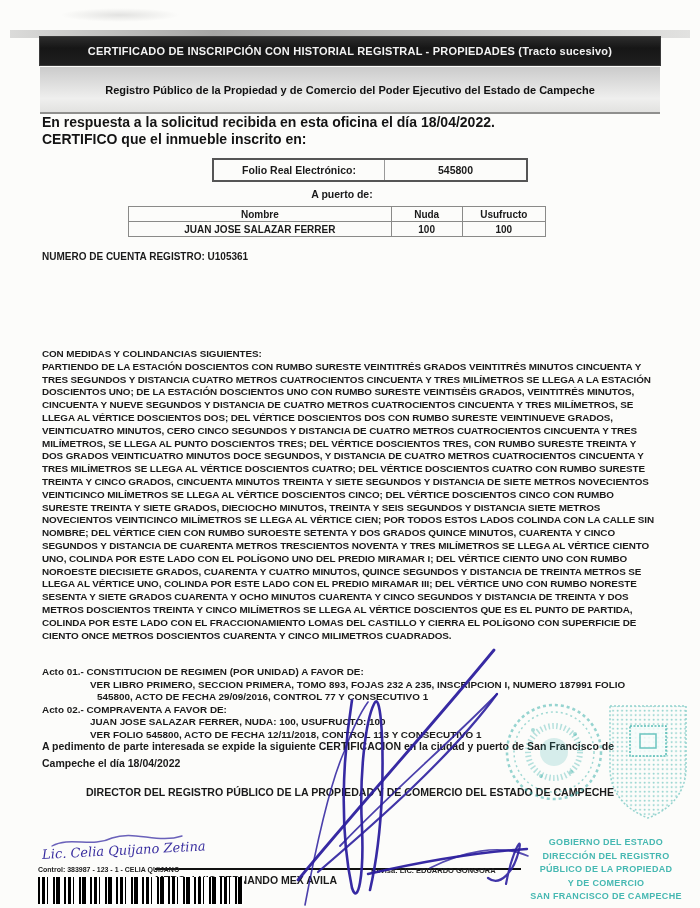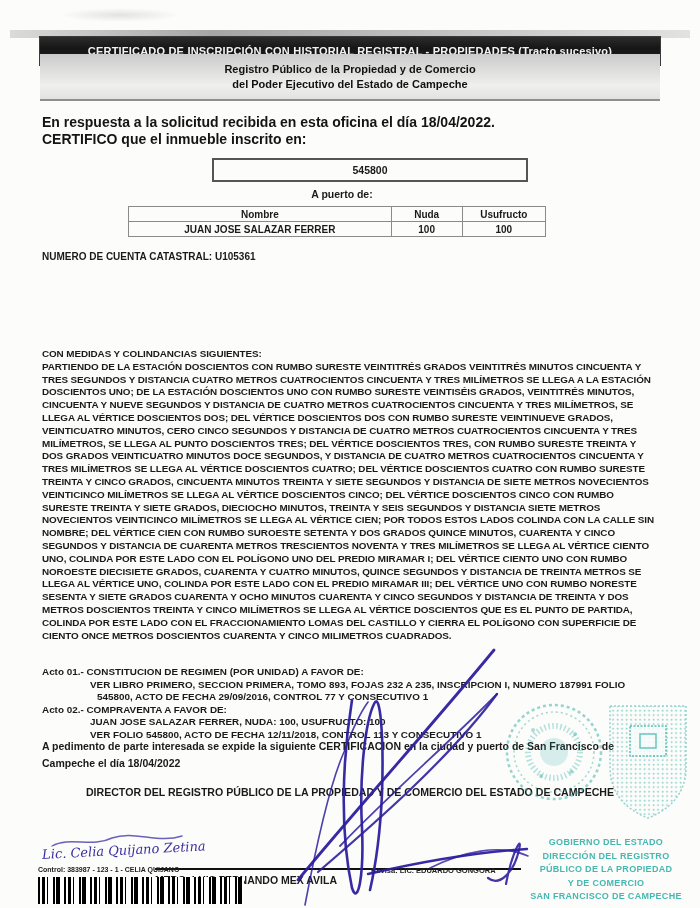--- a/index.html
+++ b/index.html
@@ -1,21 +1,21 @@
 <!DOCTYPE html>
 <html><head>
 <meta charset="utf-8">
 <style>
   html,body{margin:0;padding:0;}
   body{background:#e8e8e6;font-family:"Liberation Sans",sans-serif;}
   .page{position:relative;width:700px;height:908px;background:#fcfcfa;margin:0 auto;overflow:hidden;color:#1a1a1a;}
   .scan-shadow{position:absolute;top:30px;left:10px;width:680px;height:8px;background:linear-gradient(90deg,rgba(120,120,120,.25),rgba(60,60,60,.45) 30%,rgba(120,120,120,.2));}
   .band-dark{position:absolute;top:37px;left:40px;width:620px;height:28px;background:linear-gradient(180deg,#2c2c2c,#161616 40%,#1f1f1f);display:flex;align-items:center;justify-content:center;box-shadow:0 0 0 1px #3a3a3a;}
   .band-dark span{color:#f2f2f2;font-weight:bold;font-size:11px;letter-spacing:.2px;}
-  .band-gray{position:absolute;top:54px;left:40px;width:620px;height:45px;background:linear-gradient(180deg,#cbcbcb,#efefee 70%,#e2e2e0);border-bottom:2px solid #8f8f8d;display:flex;flex-direction:column;align-items:center;justify-content:center;gap:3px;}
+  .band-gray{position:absolute;top:67px;left:40px;width:620px;height:45px;background:linear-gradient(180deg,#cbcbcb,#efefee 70%,#e2e2e0);border-bottom:2px solid #8f8f8d;display:flex;flex-direction:row;align-items:center;justify-content:center;gap:3px;}
   .band-gray div{font-weight:bold;font-size:11px;color:#111;}
   .intro{position:absolute;top:114px;left:42px;width:616px;font-size:14px;font-weight:bold;line-height:17px;color:#141414;}
   .folio-box{position:absolute;top:158px;left:212px;width:312px;height:20px;border:2px solid #555;display:flex;}
   .folio-label{width:170px;display:flex;align-items:center;justify-content:center;font-weight:bold;font-size:10.5px;border-right:1px solid #999;}
   .folio-value{flex:1;display:flex;align-items:center;justify-content:center;font-weight:bold;font-size:10.5px;}
   .favor{position:absolute;top:188px;left:42px;width:600px;text-align:center;font-weight:bold;font-size:10.5px;}
   table.owners{position:absolute;top:206px;left:128px;width:418px;border-collapse:collapse;font-size:10px;}
   table.owners th,table.owners td{border:1px solid #8a8a88;padding:1px 2px;text-align:center;font-weight:bold;height:12px;}
   table.owners{border:1.5px solid #4a4a48;}
   .property{position:absolute;top:247px;left:42px;width:616px;font-size:10px;font-weight:bold;line-height:17px;}
@@ -53,20 +53,21 @@
     <div>Registro Público de la Propiedad y de Comercio</div>
     <div>del Poder Ejecutivo del Estado de Campeche</div>
   </div>
 
   <div class="intro">
     <div>En respuesta a la solicitud recibida en esta oficina el día 18/04/2022.</div>
     <div>CERTIFICO que el inmueble inscrito en:</div>
   </div>
 
   <div class="folio-box">
+    <div class="folio-label">Folio Real Electrónico:</div>
     <div class="folio-value">545800</div>
   </div>
 
   <div class="favor">A puerto de:</div>
 
   <table class="owners">
     <thead>
       <tr>
         <th style="width:63%">Nombre</th>
         <th style="width:17%">Nuda</th>
@@ -76,21 +77,21 @@
     <tbody>
       <tr>
         <td>JUAN JOSE SALAZAR FERRER</td>
         <td>100</td>
         <td>100</td>
       </tr>
     </tbody>
   </table>
 
   <div class="property">
-    <div class="cad">NUMERO DE CUENTA CATASTRAL: U105361</div>
+    <div class="cad">NUMERO DE CUENTA REGISTRO: U105361</div>
   </div>
 
   <div class="metes">
     <div>CON MEDIDAS Y COLINDANCIAS SIGUIENTES:</div>
     <div>PARTIENDO DE LA ESTACIÓN DOSCIENTOS CON RUMBO SURESTE VEINTITRÉS GRADOS VEINTITRÉS MINUTOS CINCUENTA Y TRES SEGUNDOS Y DISTANCIA CUATRO METROS CUATROCIENTOS CINCUENTA Y TRES MILÍMETROS SE LLEGA A LA ESTACIÓN DOSCIENTOS UNO; DE LA ESTACIÓN DOSCIENTOS UNO CON RUMBO SURESTE VEINTISÉIS GRADOS, VEINTITRÉS MINUTOS, CINCUENTA Y NUEVE SEGUNDOS Y DISTANCIA DE CUATRO METROS CUATROCIENTOS CINCUENTA Y TRES MILÍMETROS, SE LLEGA AL VÉRTICE DOSCIENTOS DOS; DEL VÉRTICE DOSCIENTOS DOS CON RUMBO SURESTE VEINTINUEVE GRADOS, VEINTICUATRO MINUTOS, CERO CINCO SEGUNDOS Y DISTANCIA DE CUATRO METROS CUATROCIENTOS CINCUENTA Y TRES MILÍMETROS, SE LLEGA AL PUNTO DOSCIENTOS TRES; DEL VÉRTICE DOSCIENTOS TRES, CON RUMBO SURESTE TREINTA Y DOS GRADOS VEINTICUATRO MINUTOS DOCE SEGUNDOS, Y DISTANCIA DE CUATRO METROS CUATROCIENTOS CINCUENTA Y TRES MILÍMETROS SE LLEGA AL VÉRTICE DOSCIENTOS CUATRO; DEL VÉRTICE DOSCIENTOS CUATRO CON RUMBO SURESTE TREINTA Y CINCO GRADOS, CINCUENTA MINUTOS TREINTA Y SIETE SEGUNDOS Y DISTANCIA DE SIETE METROS NOVECIENTOS VEINTICINCO MILÍMETROS SE LLEGA AL VÉRTICE  DOSCIENTOS CINCO; DEL VÉRTICE DOSCIENTOS CINCO CON RUMBO SURESTE TREINTA Y SIETE GRADOS, DIECIOCHO MINUTOS, TREINTA Y SEIS SEGUNDOS Y DISTANCIA SIETE METROS NOVECIENTOS VEINTICINCO MILÍMETROS SE LLEGA AL VÉRTICE CIEN; POR TODOS ESTOS LADOS COLINDA CON LA CALLE SIN NOMBRE; DEL VÉRTICE CIEN CON RUMBO SUROESTE SETENTA Y DOS GRADOS QUINCE MINUTOS, CUARENTA Y CINCO SEGUNDOS Y DISTANCIA DE CUARENTA METROS TRESCIENTOS NOVENTA Y TRES MILÍMETROS SE LLEGA AL VÉRTICE CIENTO UNO, COLINDA POR ESTE LADO CON EL POLÍGONO UNO DEL PREDIO MIRAMAR I; DEL VÉRTICE CIENTO UNO CON RUMBO NOROESTE DIECISIETE GRADOS, CUARENTA Y CUATRO MINUTOS, QUINCE SEGUNDOS Y DISTANCIA DE TREINTA METROS SE LLEGA AL VÉRTICE UNO, COLINDA POR ESTE LADO CON EL PREDIO MIRAMAR III; DEL VÉRTICE UNO CON RUMBO NORESTE SESENTA Y SIETE GRADOS CUARENTA Y OCHO MINUTOS CUARENTA Y CINCO SEGUNDOS Y DISTANCIA DE TREINTA Y DOS METROS DOSCIENTOS TREINTA Y CINCO MILÍMETROS SE LLEGA AL VÉRTICE DOSCIENTOS QUE ES EL PUNTO DE PARTIDA, COLINDA POR ESTE LADO CON EL FRACCIONAMIENTO LOMAS DEL CASTILLO Y CIERRA EL POLÍGONO CON SUPERFICIE DE CIENTO ONCE METROS DOSCIENTOS CUARENTA Y CINCO MILIMETROS CUADRADOS.</div>
   </div>
 
   <div class="acts">
     <div>Acto 01.- CONSTITUCION DE REGIMEN (POR UNIDAD) A FAVOR DE:</div>
     <div class="sub2">VER LIBRO PRIMERO, SECCION PRIMERA, TOMO 893, FOJAS 232 A 235, INSCRIPCION I, NUMERO 187991 FOLIO 545800, ACTO DE FECHA 29/09/2016, CONTROL 77 Y CONSECUTIVO 1</div>

